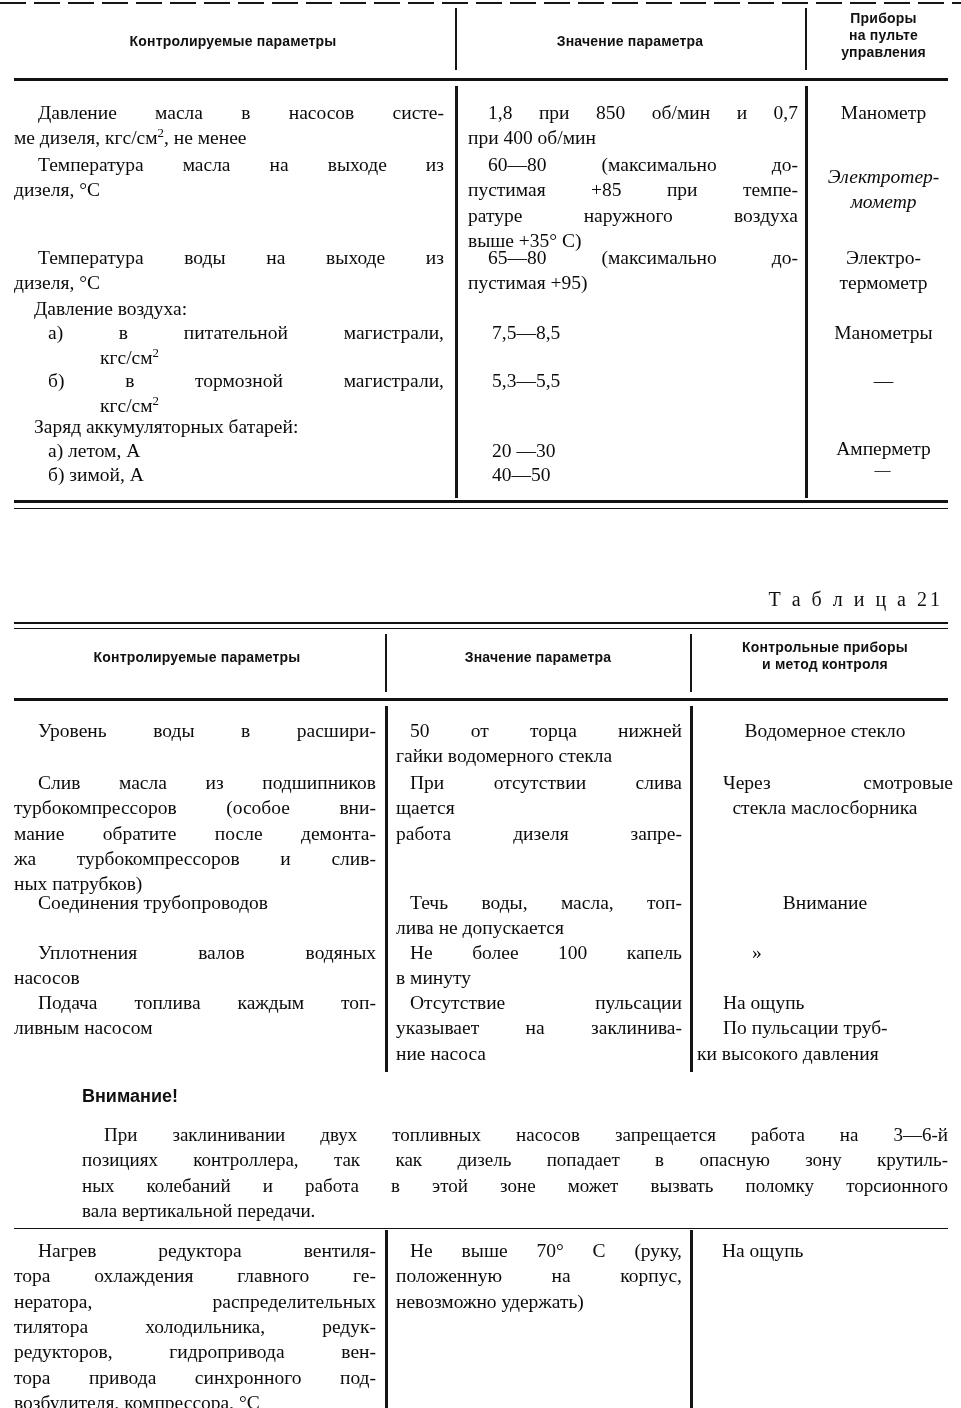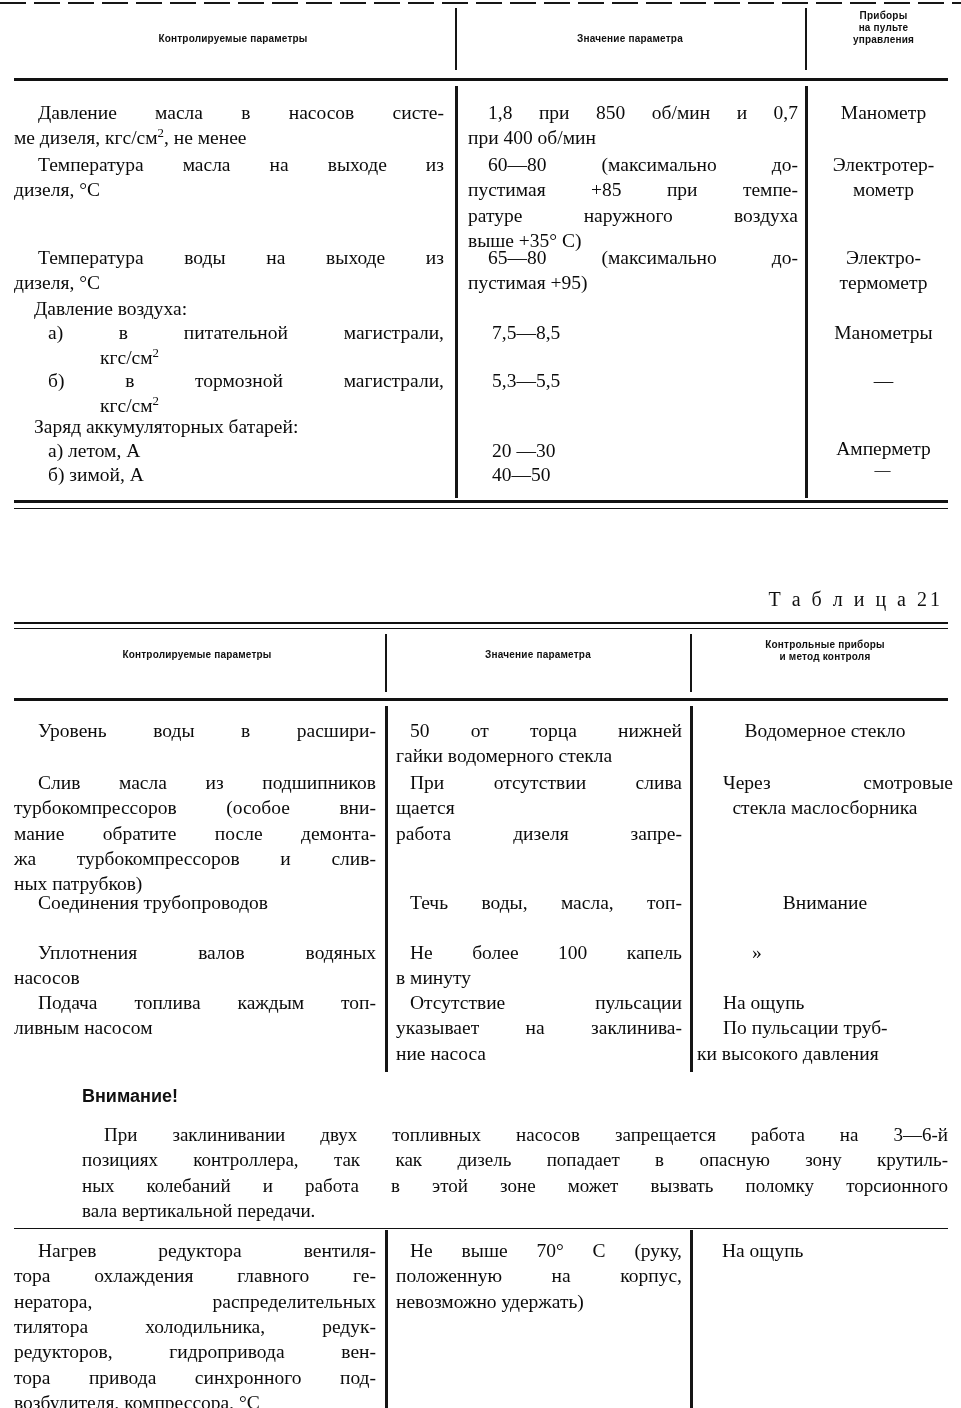--- a/index.html
+++ b/index.html
@@ -34,21 +34,21 @@
   .vrule {
     position: absolute;
     width: 2px;
     background: #151515;
   }
 
   
   .thead-cell {
     position: absolute;
     text-align: center;
-    font-size: 10px;
+    font-size: 14px;
     line-height: 1.22;
     letter-spacing: 0.2px;
     font-family: "Liberation Sans", "DejaVu Sans", sans-serif;
     font-weight: 600;
     color: #101010;
   }
 
   
   .cell {
     position: absolute;
@@ -134,21 +134,21 @@
     <div class="cell" style="left:14px; top:152px; width:430px;">
       <span class="ln j" style="padding-left:24px;">Температура масла на выходе из</span>
       <span class="ln">дизеля, °С</span>
     </div>
     <div class="cell" style="left:468px; top:152px; width:330px;">
       <span class="ln j" style="padding-left:20px;">60—80 (максимально до-</span>
       <span class="ln j">пустимая +85 при темпе-</span>
       <span class="ln j">ратуре наружного воздуха</span>
       <span class="ln">выше +35° С)</span>
     </div>
-    <div class="cell center" style="left:812px; top:152px; width:143px;">
+    <div class="cell center" style="left:812px; top:164px; width:143px;font-style:italic;">
       <span class="ln">Электротер-</span>
       <span class="ln">мометр</span>
     </div>
 
     <div class="cell" style="left:14px; top:245px; width:430px;">
       <span class="ln j" style="padding-left:24px;">Температура воды на выходе из</span>
       <span class="ln">дизеля, °С</span>
     </div>
     <div class="cell" style="left:468px; top:245px; width:330px;">
       <span class="ln j" style="padding-left:20px;">65—80 (максимально до-</span>
@@ -239,20 +239,21 @@
       <span class="ln j">работа дизеля запре-</span>
     </div>
     <div class="cell center" style="left:697px; top:770px; width:256px;">
       <span class="ln j" style="padding-left:26px;">Через смотровые</span>
       <span class="ln">стекла маслосборника</span>
     </div>
 
     <div class="cell left" style="left:14px; top:890px; width:362px; padding-left:24px; box-sizing:border-box;">Соединения трубопроводов</div>
     <div class="cell" style="left:396px; top:890px; width:286px;">
       <span class="ln j" style="padding-left:14px;">Течь воды, масла, топ-</span>
+      <span class="ln">лива не допускается</span>
     </div>
     <div class="cell center" style="left:697px; top:890px; width:256px;">Внимание</div>
 
     <div class="cell" style="left:14px; top:940px; width:362px;">
       <span class="ln j" style="padding-left:24px;">Уплотнения валов водяных</span>
       <span class="ln">насосов</span>
     </div>
     <div class="cell" style="left:396px; top:940px; width:286px;">
       <span class="ln j" style="padding-left:14px;">Не более 100 капель</span>
       <span class="ln">в минуту</span>

